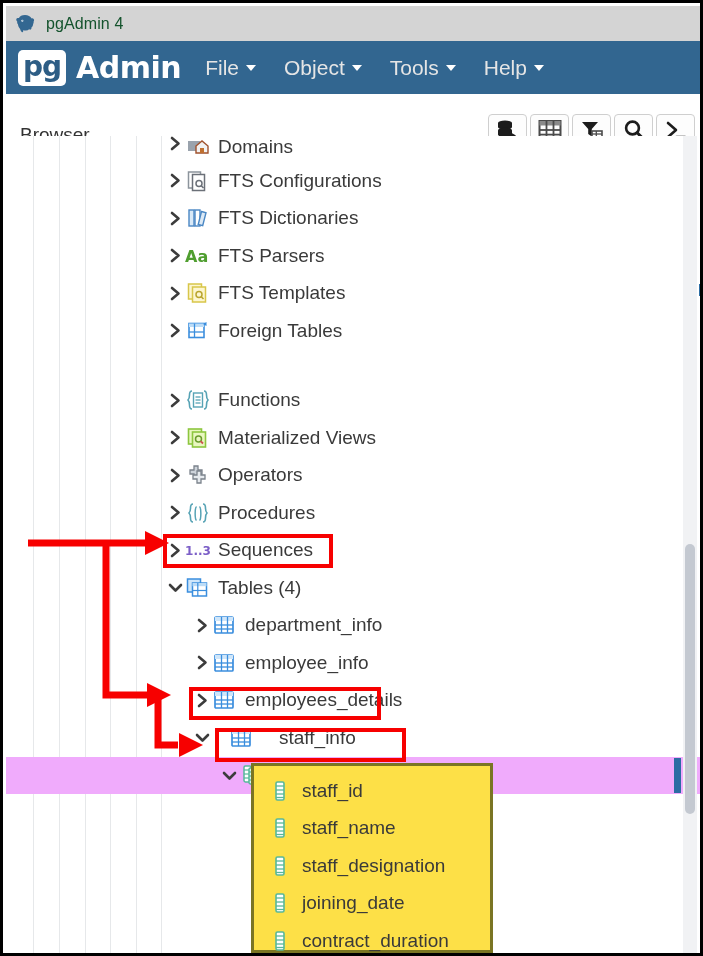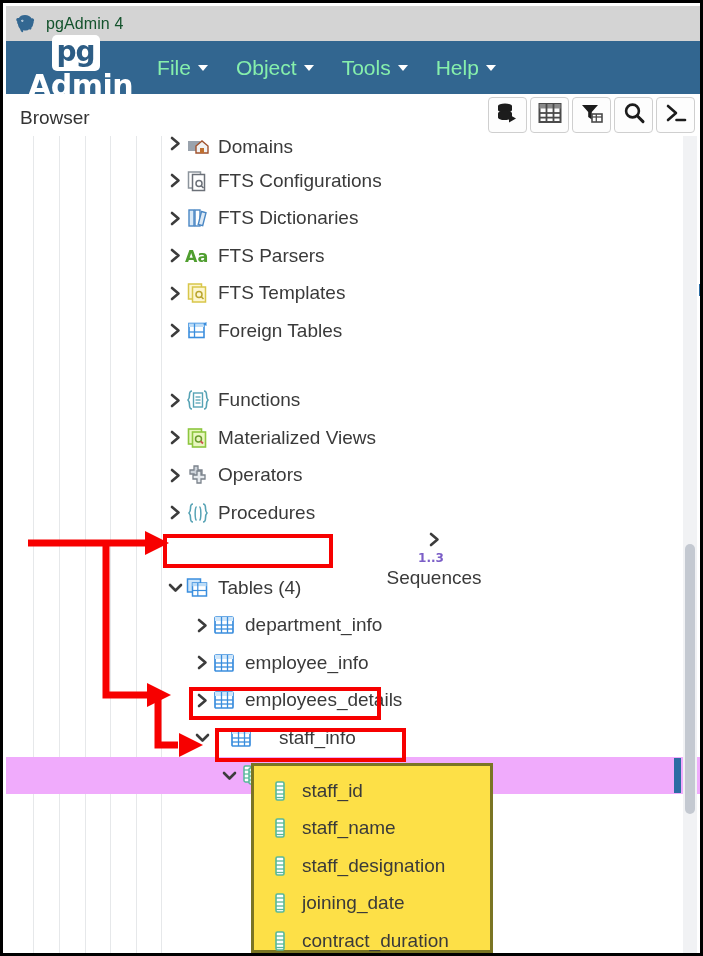--- a/index.html
+++ b/index.html
@@ -46,21 +46,20 @@
     background: #326690;
     display: flex;
     align-items: center;
     box-sizing: border-box;
   }
   .logo {
     display: flex;
     align-items: center;
     margin-left: 12px;
     margin-right: 24px;
-    flex-direction: column;
   }
   .logo-pg {
     background: #ffffff;
     color: #2d5d85;
     font-size: 28px;
     font-weight: bold;
     line-height: 1;
     padding: 3px 5px 5px 5px;
     border-radius: 5px;
     letter-spacing: -1px;
@@ -69,41 +68,41 @@
   .logo-admin {
     color: #ffffff;
     font-size: 30px;
     font-weight: bold;
     line-height: 1;
     margin-left: 10px;
     letter-spacing: -0.5px;
     font-family: "DejaVu Sans", sans-serif;
   }
   .menu-item {
-    color: #86efac;
+    color: #e5e5e5;
     font-size: 21px;
     margin-right: 28px;
     display: flex;
     align-items: center;
     cursor: default;
     white-space: nowrap;
   }
   .menu-caret {
     display: inline-block;
     margin-left: 7px;
     width: 0; height: 0;
     border-left: 5px solid transparent;
     border-right: 5px solid transparent;
     border-top: 6px solid #ffffff;
   }
 
   
   .browser-bar {
     position: absolute;
-    left: 3px; top: 91px;
+    left: 3px; top: 108px;
     width: 697px; height: 48px;
     background: #ffffff;
     border-bottom: 1px solid #d6d6d6;
     box-sizing: border-box;
     display: flex;
     align-items: center;
     text-align: center;
   }
   .browser-title {
     font-size: 19px;
@@ -522,21 +521,21 @@
           <span class="node-icon">
             <svg width="24" height="22" viewBox="0 0 24 22">
               <path d="M7 2c-2 0-2.5 2-2.5 4s0 3.5-1.5 5c1.5 1.5 1.5 3 1.5 5s.5 4 2.5 4" fill="none" stroke="#57a3b5" stroke-width="1.6"></path>
               <path d="M17 2c2 0 2.5 2 2.5 4s0 3.5 1.5 5c-1.5 1.5-1.5 3-1.5 5s-.5 4-2.5 4" fill="none" stroke="#57a3b5" stroke-width="1.6"></path>
               <path d="M10.5 4.5c-1.8 1.3-1.8 12.7 0 14" fill="none" stroke="#57a3b5" stroke-width="1.5"></path>
               <path d="M13.5 4.5c1.8 1.3 1.8 12.7 0 14" fill="none" stroke="#57a3b5" stroke-width="1.5"></path>
             </svg>
           </span>
           <span class="node-label">Procedures</span>
         </div>
-        <div class="row" style="padding-left: 159px; flex-direction: column;">
+        <div class="row" style="padding-left: 159px;">
           <span class="twisty">
             <svg width="13" height="15" viewBox="0 0 13 15">
               <polyline points="3,2 9.5,7.5 3,13" fill="none" stroke="#3c3c3c" stroke-width="2.6" stroke-linecap="round" stroke-linejoin="round"></polyline>
             </svg>
           </span>
           <span class="node-icon">
             <svg width="28" height="20" viewBox="0 0 28 20">
               <text x="0" y="15" font-family="DejaVu Sans" font-size="13" font-weight="bold" fill="#7b5ec7">1..3</text>
             </svg>
           </span>

